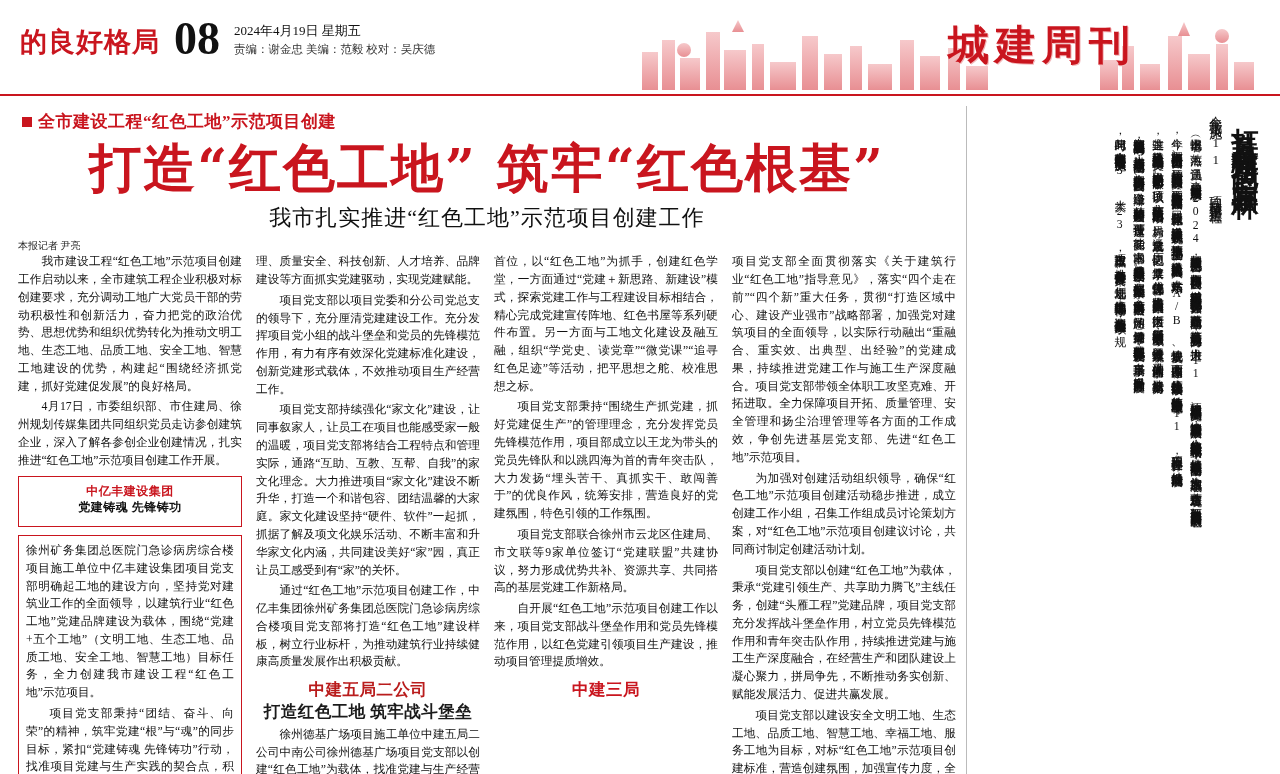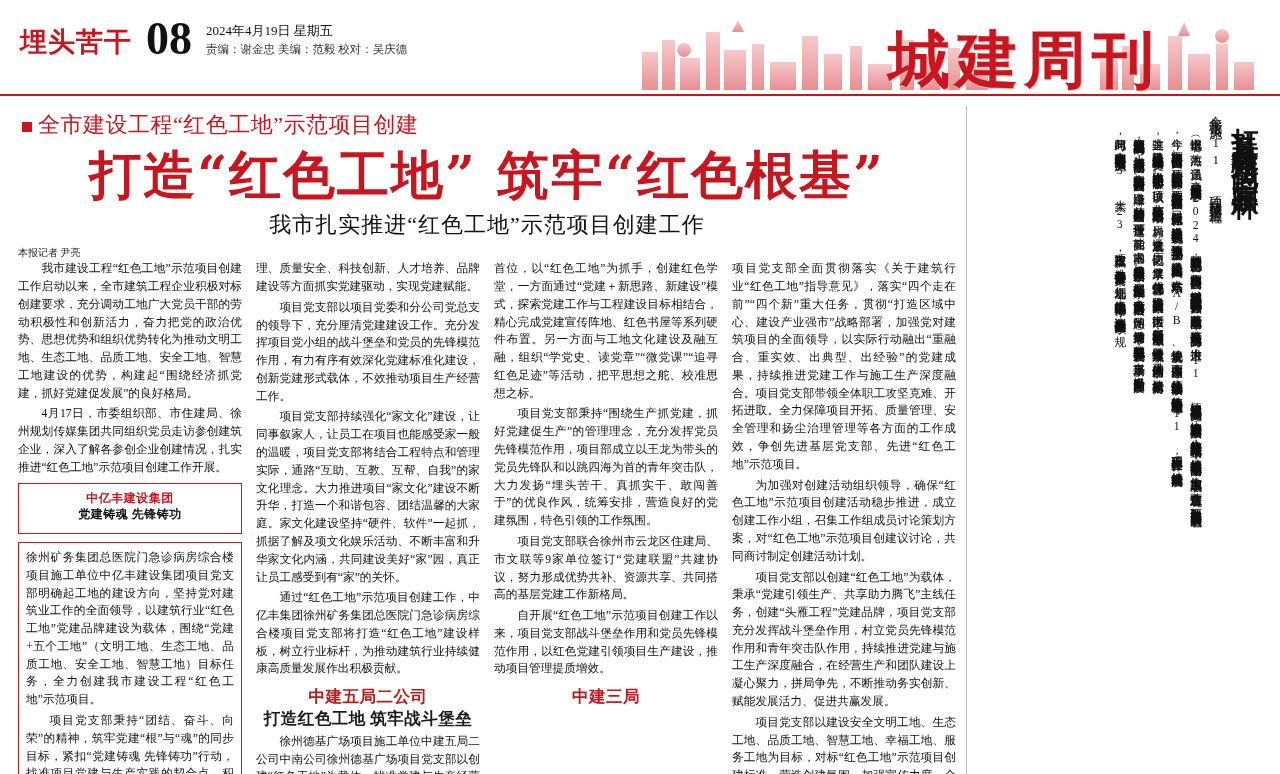--- a/index.html
+++ b/index.html
@@ -51,22 +51,22 @@
 
   
   .skyline {
     position:absolute;
     right:18px; top:6px;
     width:640px; height:84px;
     overflow:hidden;
   }
   .section-title {
     position:absolute;
-    right:120px; top:18px;
-    font-size:62px;
+    right:144px; top:18px;
+    font-size:41px;
     font-weight:bold;
     color:#c9151e;
     letter-spacing:6px;
     font-family:Liberation Mono, monospace;
     text-shadow:1px 1px 0 #f2b8ba;
   }
 
   
   .page {
     display:flex;
@@ -79,22 +79,22 @@
     margin-left:10px;
     border-left:1px solid #bbb;
     padding-left:12px;
     display:flex;
     flex-direction:row-reverse;
   }
 
   
   .kicker {
     color:#c9151e;
-    font-size:22px;
-    font-weight:normal;
+    font-size:17px;
+    font-weight:bold;
     margin:4px 0 6px 4px;
     letter-spacing:0.5px;
   }
   .kicker .sq {
     display:inline-block;
     width:10px; height:10px;
     background:#c9151e;
     margin-right:6px;
   }
   .headline {
@@ -192,21 +192,21 @@
     line-height:1.4;
     height:660px;
     margin-left:2px;
   }
   .vcol p { margin:0 0 2px 0; text-indent:2em; }
 </style>
 </head>
 <body>
 
 <div class="masthead">
-  <div class="paper-name">埋头苦干</div>
+  <div class="paper-name">的良好格局</div>
   <div class="page-num">08</div>
   <div class="issue-block">
     <div class="issue-date">2024年4月19日 星期五</div>
     <div class="issue-credits">责编：谢金忠 美编：范毅 校对：吴庆德</div>
   </div>
 
   <div class="skyline">
     <svg width="640" height="84" viewBox="0 0 640 84" xmlns="http://www.w3.org/2000/svg">
       <defs>
         <linearGradient id="sky" x1="0" y1="0" x2="0" y2="1">

